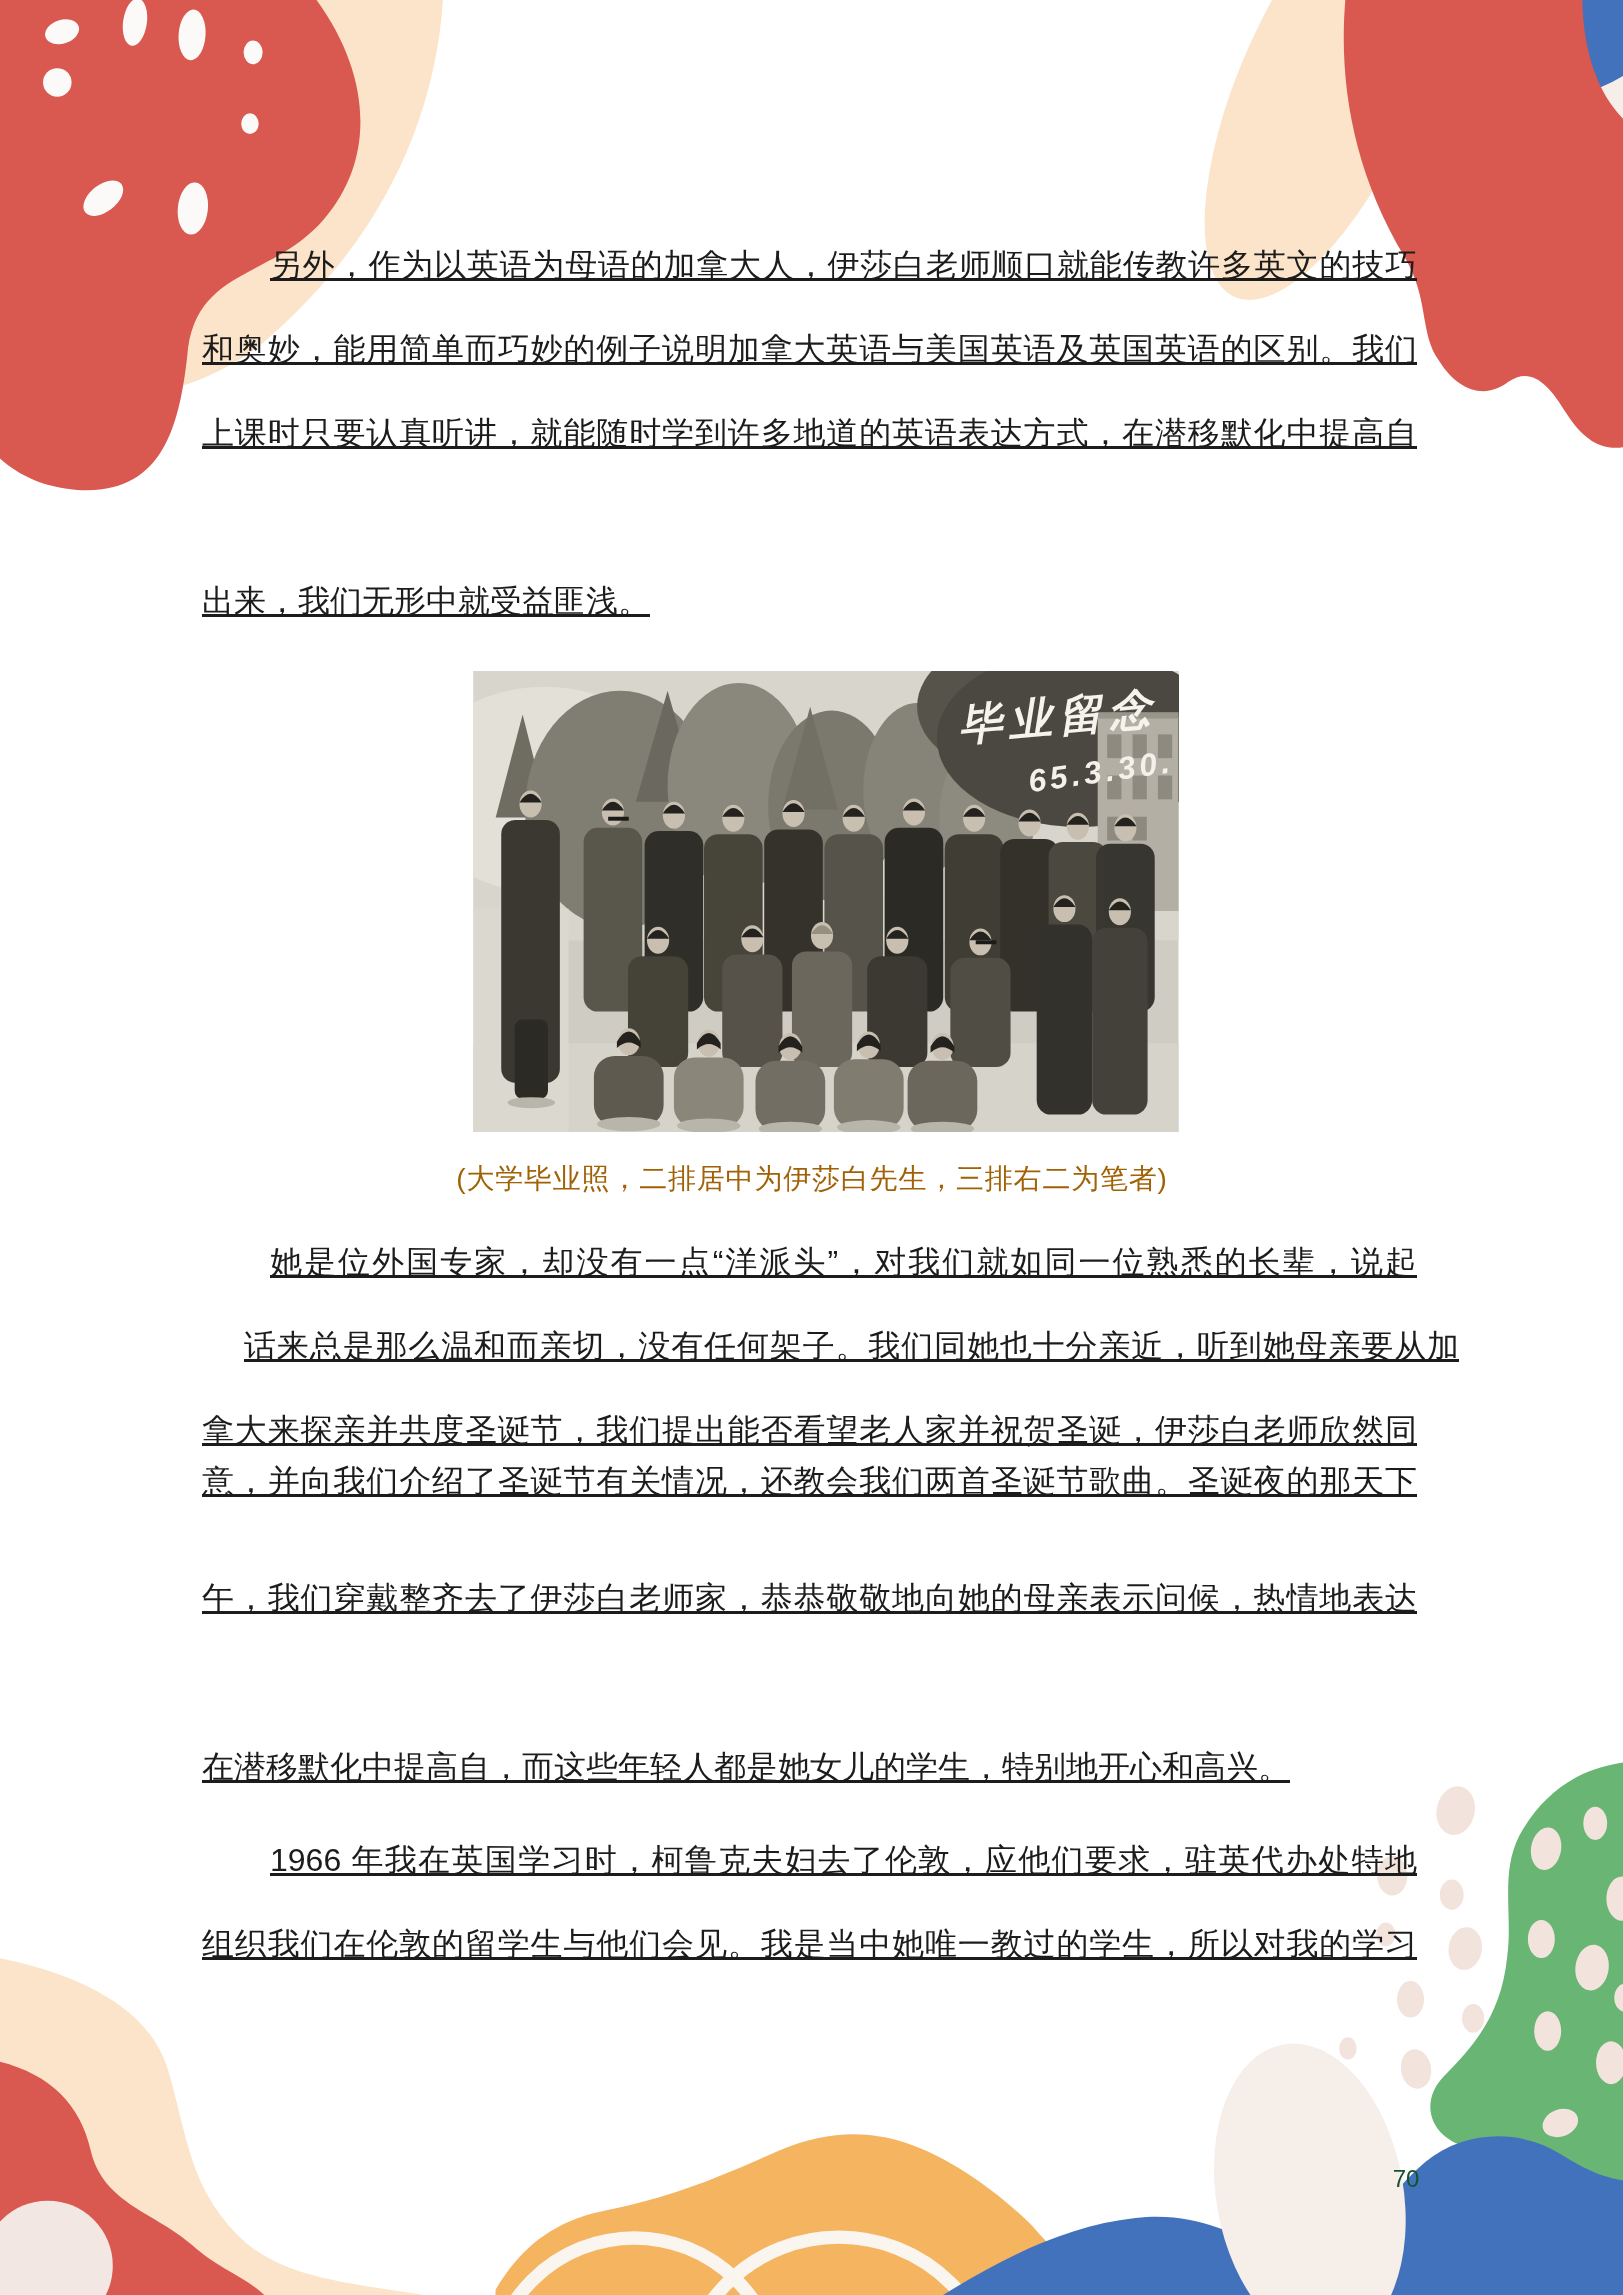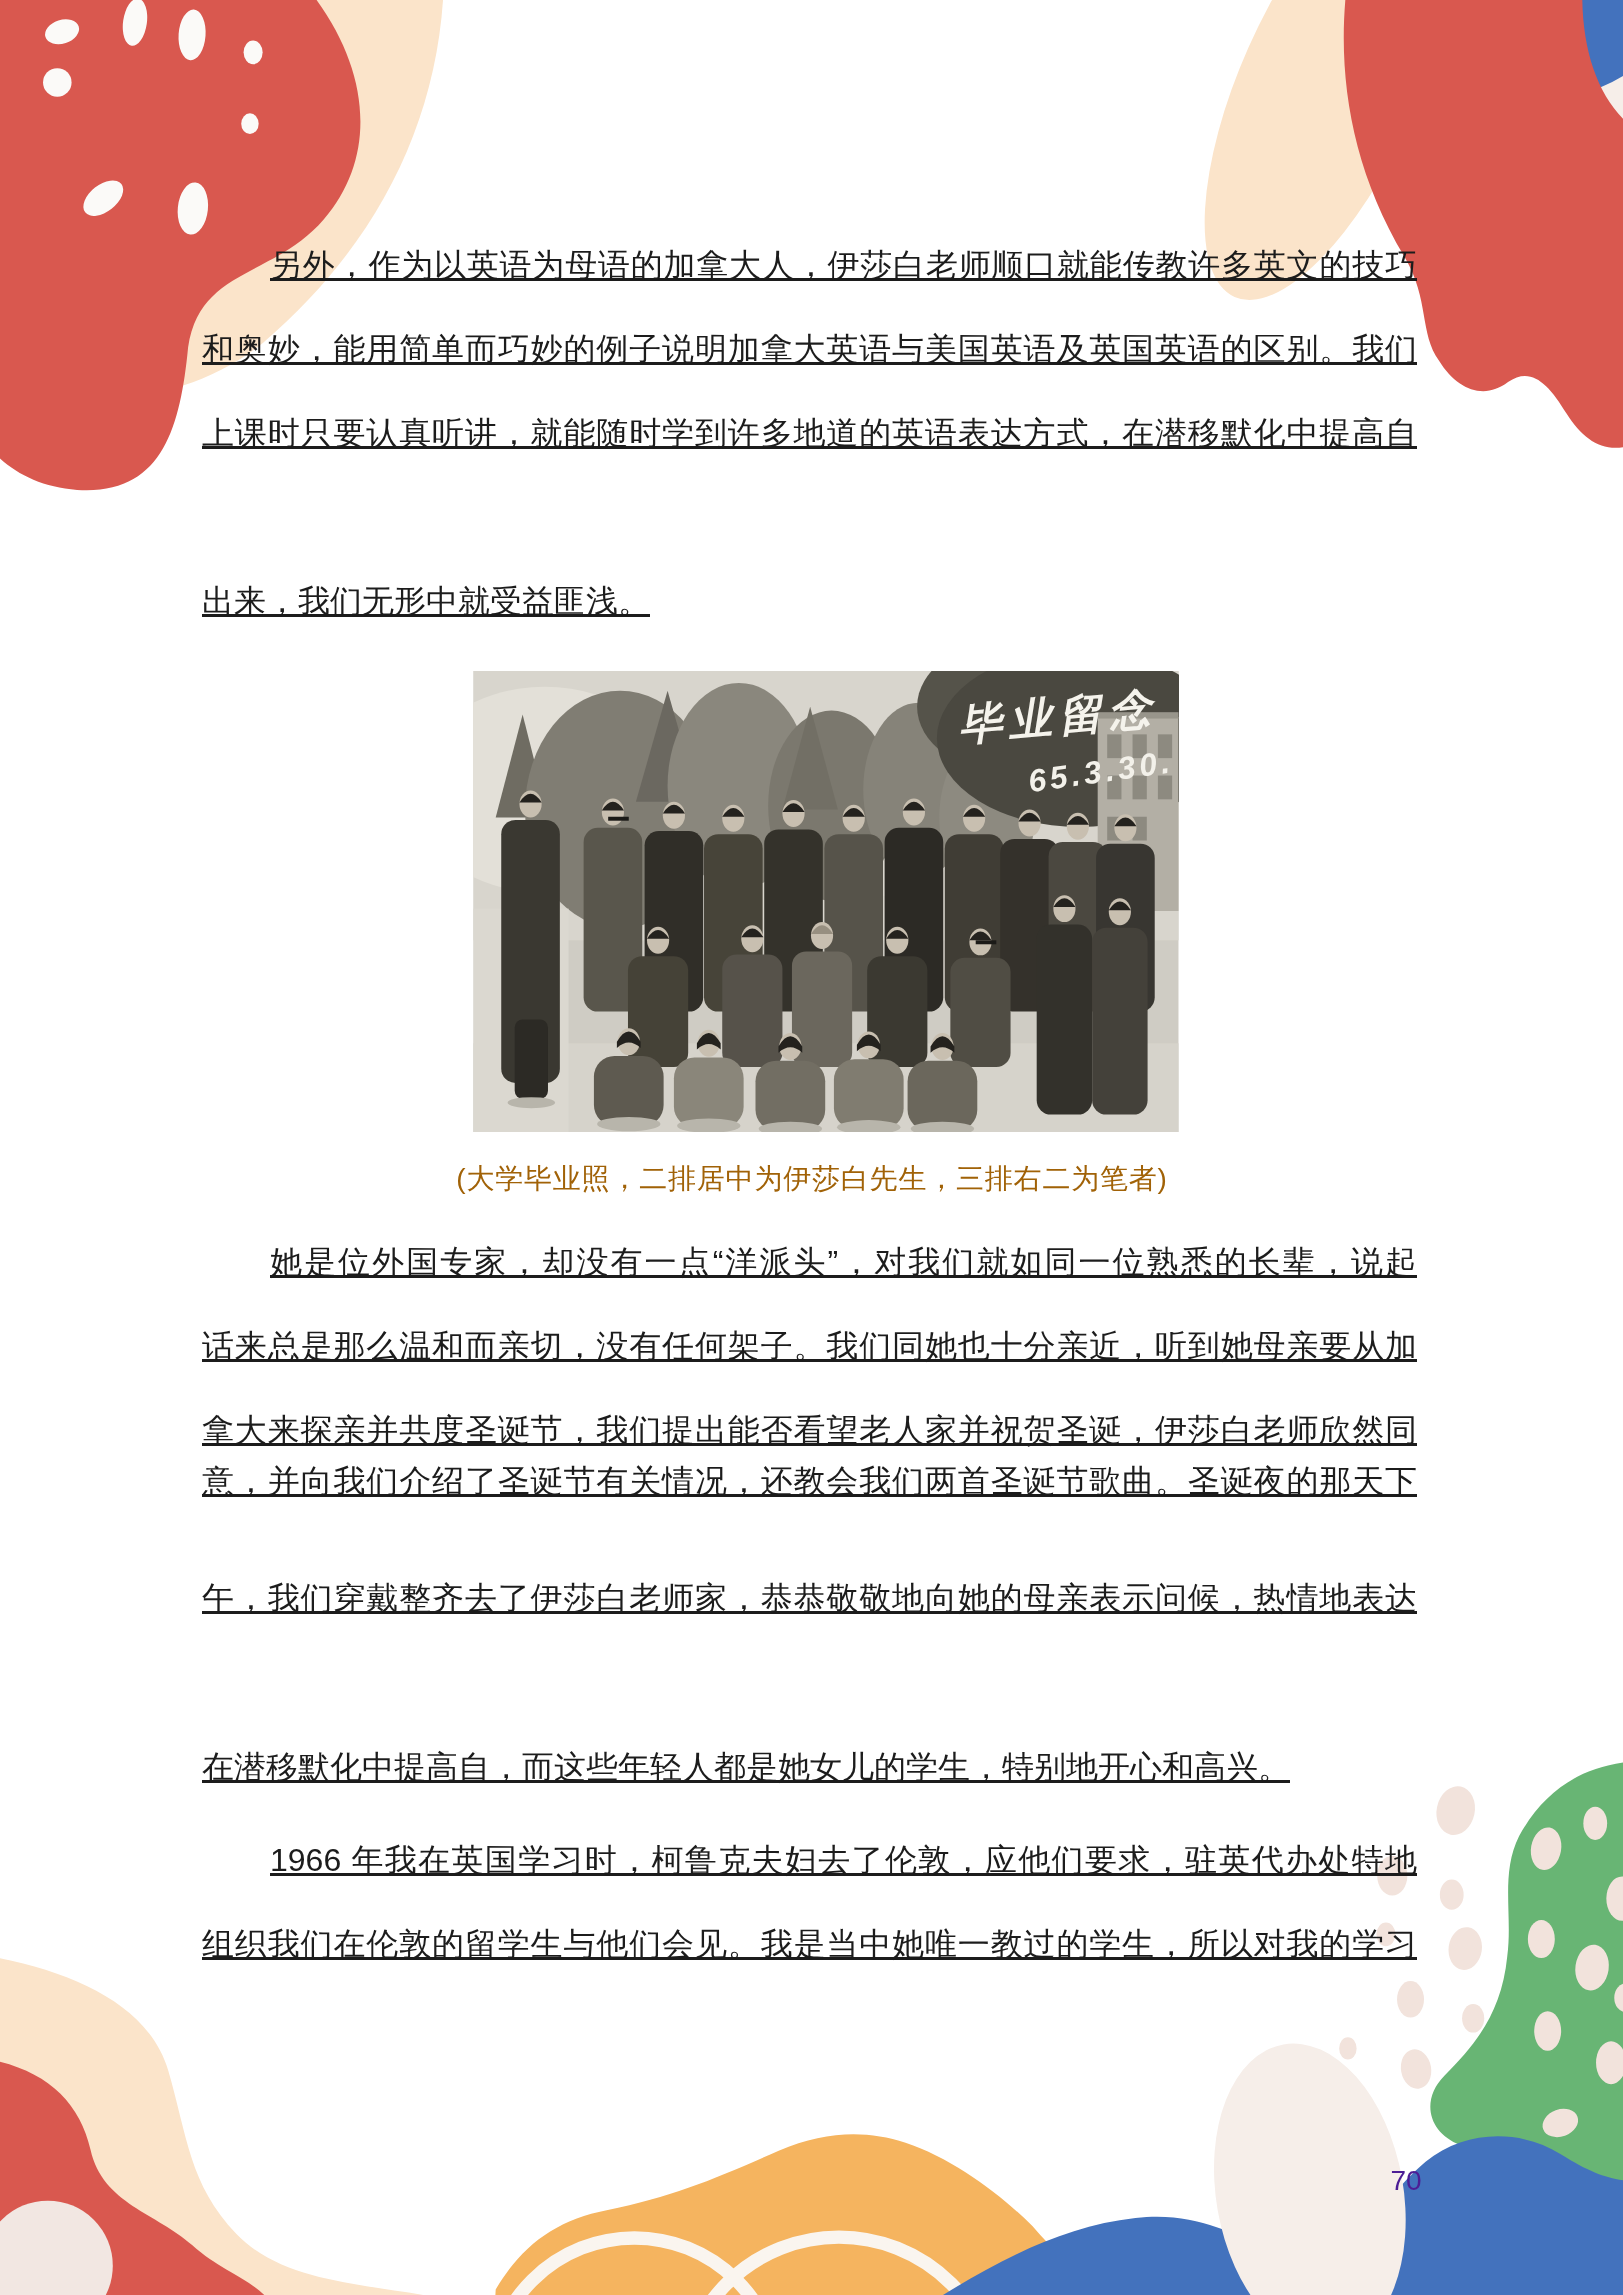--- a/index.html
+++ b/index.html
@@ -14,21 +14,21 @@
   }
   .text-line.indent{padding-left:68px;width:1147px;}
   .text-line.endline{text-align-last:left;}
   .photo{position:absolute;left:473px;top:671px;z-index:1;}
   .caption{
     position:absolute;left:0;top:1160px;width:100%;text-align:center;
     font-size:28px;color:#a16207;letter-spacing:0.8px;z-index:2;
   }
   .page-number{
     position:absolute;left:1378px;top:2165px;width:56px;text-align:center;
-    font-size:28px;color:#4c1d95;z-index:3;
+    font-size:24px;color:#14532d;z-index:3;
   }
   .photo-overlay-title{font-size:55px;font-weight:bold;font-style:italic;letter-spacing:8px;fill:#f5f3ec;}
   .photo-overlay-date{font-size:40px;font-weight:bold;font-style:italic;letter-spacing:5px;fill:#f3f1ea;}
 </style>
 </head>
 <body>
 
 <div class="page">
 
   <svg class="deco" width="1624" height="2295" viewBox="0 0 2048 2895">
@@ -222,21 +222,21 @@
     <text class="photo-overlay-title" x="612" y="78" transform="rotate(-5 720 60)">毕业留念</text>
     <text class="photo-overlay-date" x="700" y="142" transform="rotate(-8 780 130)">65.3.30.</text>
   </svg>
 
   <div class="textflow" id="paragraphs">
       <div class="text-line indent" style="top: 223px;">另外，作为以英语为母语的加拿大人，伊莎白老师顺口就能传教许多英文的技巧</div>
       <div class="text-line" style="top: 307px;">和奥妙，能用简单而巧妙的例子说明加拿大英语与美国英语及英国英语的区别。我们</div>
       <div class="text-line" style="top: 391px;">上课时只要认真听讲，就能随时学到许多地道的英语表达方式，在潜移默化中提高自</div>
       <div class="text-line endline" style="top: 559px;">出来，我们无形中就受益匪浅。</div>
       <div class="text-line indent" style="top: 1220px;">她是位外国专家，却没有一点“洋派头”，对我们就如同一位熟悉的长辈，说起</div>
-      <div class="text-line" style="top: 1304px;">话来总是那么温和而亲切，没有任何架子。我们同她也十分亲近，听到她母亲要从加</div>
+      <div class="text-line" style="top: 1304px; margin-left: 42px;">话来总是那么温和而亲切，没有任何架子。我们同她也十分亲近，听到她母亲要从加</div>
       <div class="text-line" style="top: 1388px;">拿大来探亲并共度圣诞节，我们提出能否看望老人家并祝贺圣诞，伊莎白老师欣然同</div>
       <div class="text-line" style="top: 1439px;">意，并向我们介绍了圣诞节有关情况，还教会我们两首圣诞节歌曲。圣诞夜的那天下</div>
       <div class="text-line" style="top: 1556px;">午，我们穿戴整齐去了伊莎白老师家，恭恭敬敬地向她的母亲表示问候，热情地表达</div>
       <div class="text-line endline" style="top: 1725px;">在潜移默化中提高自，而这些年轻人都是她女儿的学生，特别地开心和高兴。</div>
       <div class="text-line indent" style="top: 1818px;">1966 年我在英国学习时，柯鲁克夫妇去了伦敦，应他们要求，驻英代办处特地</div>
       <div class="text-line" style="top: 1902px;">组织我们在伦敦的留学生与他们会见。我是当中她唯一教过的学生，所以对我的学习</div>
     </div>
 
   <div class="caption">(大学毕业照，二排居中为伊莎白先生，三排右二为笔者)</div>
 

